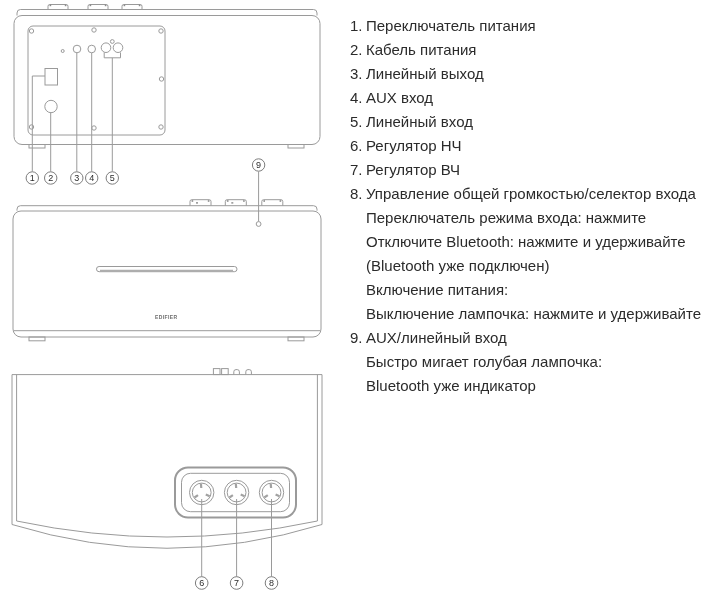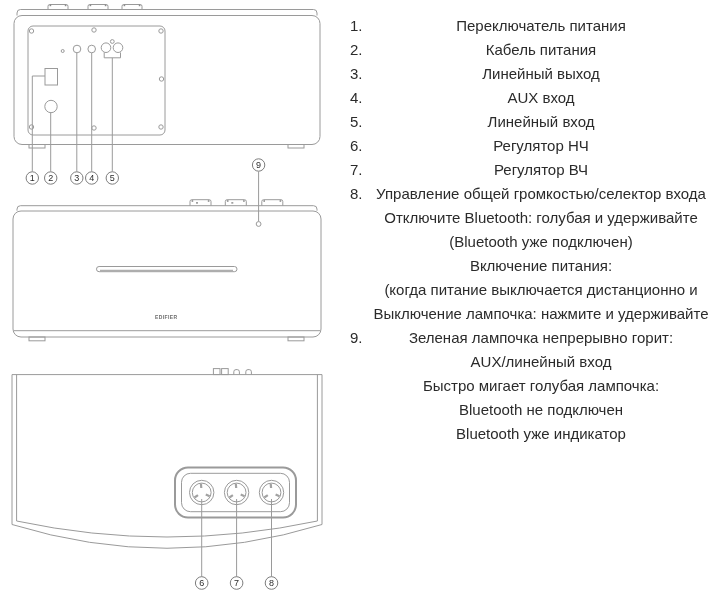--- a/index.html
+++ b/index.html
@@ -17,21 +17,21 @@
   svg .callout{stroke:#7d7d7d;fill:#ffffff;}
   svg text{stroke:none;fill:var(--ink);font-family:"Liberation Sans",sans-serif;}
   svg text.co{font-size:9px;}
   svg text.brand{font-size:5px;font-weight:bold;letter-spacing:.4px;fill:#6d6d6d;}
   .parts-list{
     position:absolute;left:350px;top:14px;width:366px;
     font-size:15px;line-height:24px;color:var(--ink);
   }
   .item{display:flex;}
   .num{flex:0 0 16px;width:16px;}
-  .lines{flex:1;text-align:center;}
+  .lines{flex:1;}
   .line{white-space:pre;}
 </style>
 </head>
 <body>
 
 <div class="figure-panel">
 <svg width="340" height="600" viewBox="0 0 340 600">
 
   <g>
     <path d="M17,15.5 v-2.5 a3.5,3.5 0 0 1 3.5,-3.5 h293 a3.5,3.5 0 0 1 3.5,3.5 v2.5"></path>
@@ -238,30 +238,28 @@
     <div class="item">
       <span class="num">7.</span>
       <div class="lines">
         <div class="line">Регулятор ВЧ</div>
       </div>
     </div>
     <div class="item">
       <span class="num">8.</span>
       <div class="lines">
         <div class="line">Управление общей громкостью/селектор входа</div>
-        <div class="line">Отключите Bluetooth: голубая и удерживайте</div>
+        <div class="line">Переключатель режима входа: нажмите</div>
+        <div class="line">Отключите Bluetooth: нажмите и удерживайте</div>
         <div class="line">(Bluetooth уже подключен)</div>
         <div class="line">Включение питания:</div>
-        <div class="line">(когда питание выключается дистанционно и</div>
         <div class="line">Выключение лампочка: нажмите и удерживайте</div>
       </div>
     </div>
     <div class="item">
       <span class="num">9.</span>
       <div class="lines">
-        <div class="line">Зеленая лампочка непрерывно горит:</div>
         <div class="line">AUX/линейный вход</div>
         <div class="line">Быстро мигает голубая лампочка:</div>
-        <div class="line">Bluetooth не подключен</div>
         <div class="line">Bluetooth уже индикатор</div>
       </div>
     </div>
   </div>
 
 </body></html>

